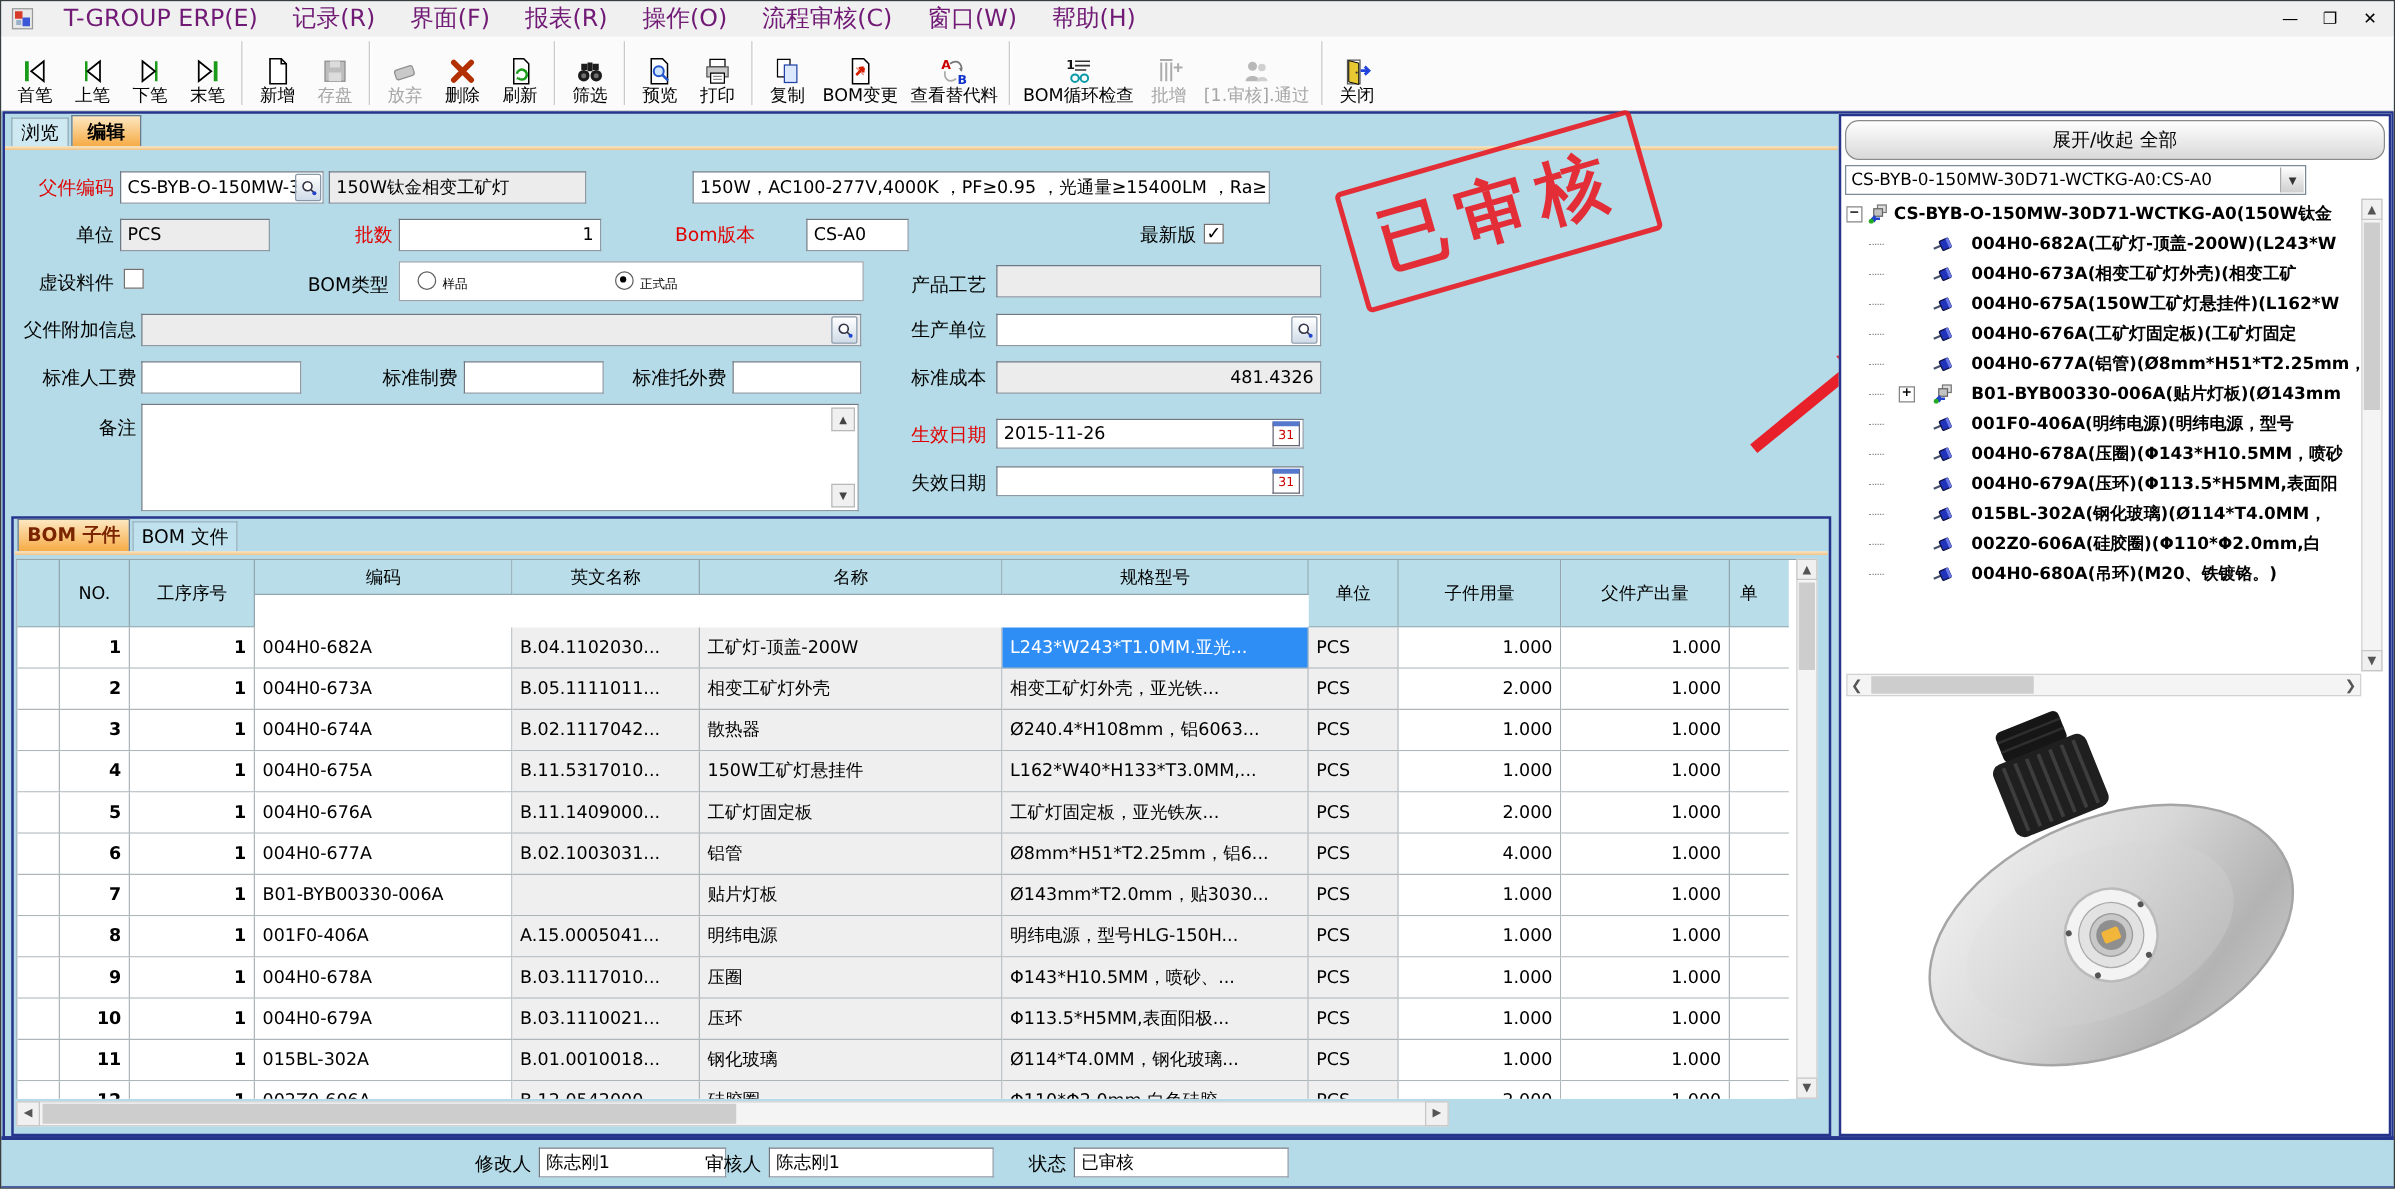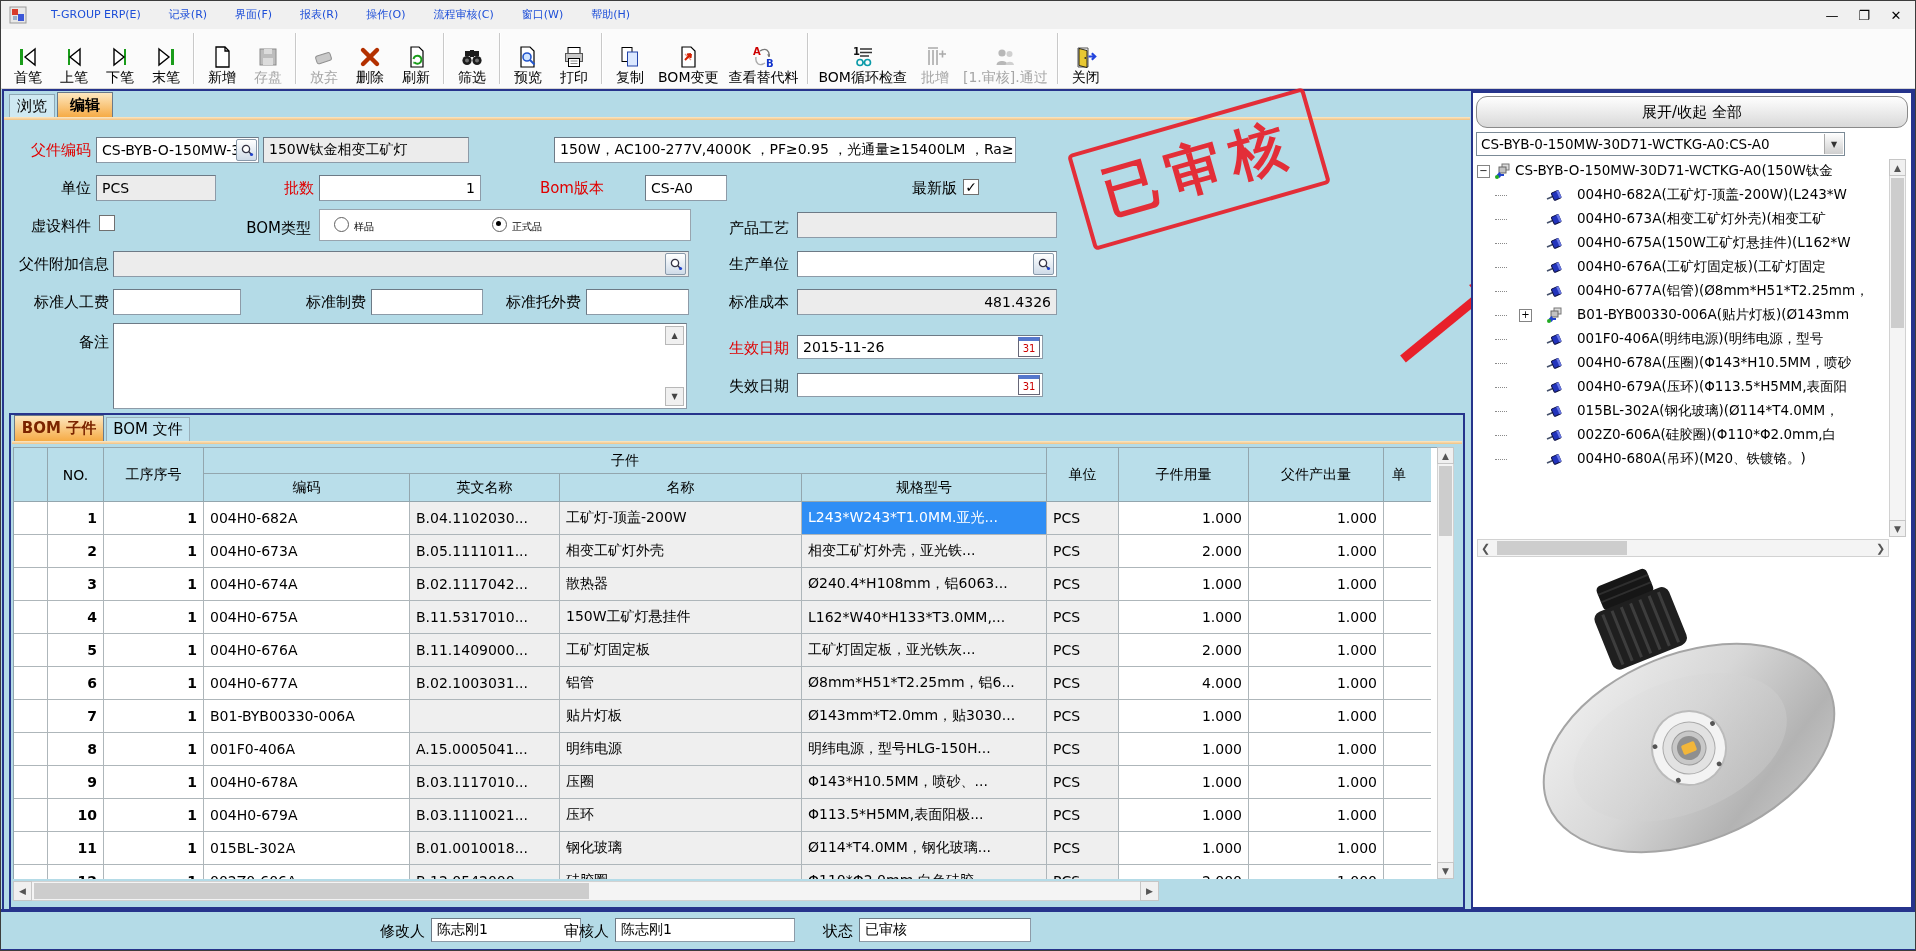--- a/index.html
+++ b/index.html
@@ -1,21 +1,21 @@
 <!DOCTYPE html>
 <html><head>
 <meta charset="utf-8">
 <style>
   html,body{margin:0;padding:0;background:#888;}
   .screen{position:relative;width:1916px;height:951px;background:#b4dbe7;
     font-family:"DejaVu Sans","Liberation Sans",sans-serif;overflow:hidden;border:1px solid #3c3c3c;box-sizing:border-box;}
   
   .titlebar{position:absolute;left:0;top:0;width:100%;height:28px;background:#f0f0f0;border-bottom:1px solid #d8d8d8;display:flex;align-items:center;}
   .appicon{width:18px;height:18px;margin:0 10px 0 8px;}
-  .menu-item{font-size:11px;color:#1d4ed8;padding:0 14px;height:28px;line-height:28px;white-space:nowrap;}
+  .menu-item{font-size:19px;color:#701a75;padding:0 14px;height:28px;line-height:28px;white-space:nowrap;}
   .win-controls{position:absolute;right:4px;top:0;height:28px;display:flex;align-items:center;gap:2px;}
   .wc{width:30px;height:24px;display:flex;align-items:center;justify-content:center;font-size:13px;color:#000;}
   
   .toolbar{position:absolute;left:0;top:28px;width:100%;height:60px;background:#fbfbfb;border-bottom:1px solid #d5d5d5;display:flex;align-items:stretch;padding-left:4px;box-sizing:border-box;}
   .tbtn{display:flex;flex-direction:column;align-items:center;justify-content:flex-end;padding:3px 5px 2px 5px;min-width:36px;cursor:default;}
   .tbtn .tlab{font-size:14px;color:#000;line-height:17px;white-space:nowrap;}
   .tbtn.dis .tlab{color:#a6a6a6;}
   .tico{width:26px;height:24px;margin-bottom:0px;}
   .tsep{width:0;border-left:1px solid #c9c9c9;border-right:1px solid #fff;margin:4px 4px;}
   
@@ -358,21 +358,20 @@
     </div>
   <div class="tabstrip" style="left:11px;top:440px;width:1450px;height:3px;"></div>
 
   <div style="position:absolute;left:12px;top:446px;width:1424px;height:432px;overflow:hidden;background:#fff;border-left:1px solid #93a6ae;border-top:1px solid #93a6ae;box-sizing:border-box;">
 
     <div style="display:flex;">
       <div class="th c-sel" style="height:54px;"></div>
       <div class="th c-no" style="height:54px;">NO.</div>
       <div class="th c-seq" style="height:54px;">工序序号</div>
       <div style="width:843px;">
-        <div class="th red" style="width:843px;height:26px;">子件</div>
         <div style="display:flex;">
           <div class="th red c-code" style="height:28px;">编码</div>
           <div class="th c-en" style="height:28px;">英文名称</div>
           <div class="th c-name" style="height:28px;">名称</div>
           <div class="th c-spec" style="height:28px;">规格型号</div>
         </div>
       </div>
       <div class="th c-unit" style="height:54px;">单位</div>
       <div class="th c-qty" style="height:54px;">子件用量</div>
       <div class="th c-pqty" style="height:54px;">父件产出量</div>
@@ -552,21 +551,21 @@
 
   <div style="position:absolute;left:1470px;top:90px;width:442px;height:818px;background:#fff;border:2px solid #26348c;box-sizing:border-box;"></div>
   <div class="expand-btn" style="left:1475px;top:95px;width:432px;height:32px;border-radius:11px;">
       <span>展开/收起 全部</span>
     </div>
   <div class="ddown" style="left:1475px;top:131px;width:369px;height:24px;text-align:right;">
     <span>CS-BYB-0-150MW-30D71-WCTKG-A0:CS-A0</span>
     <span class="ddbtn">▼</span>
   </div>
 
-  <div style="position:absolute;left:1476px;top:158px;width:412px;height:378px;overflow:hidden;background:#fff;">
+  <div style="position:absolute;left:1476px;top:158px;width:412px;height:378px;overflow:hidden;background:#fff;font-weight:bold;">
 
   <div class="tree-item root">
 
       <span class="tbox box-minus"></span>
       <span class="ticon icon-assembly">
         <svg class="ic-a" width="17" height="16" viewBox="0 0 17 16">
             <rect x="8" y="1" width="7" height="6" fill="#dcdcdc" stroke="#777"></rect>
             <rect x="5" y="4" width="7" height="6" fill="#c2c2c2" stroke="#666"></rect>
             <path d="M10 12 H4 M6.2 9.8 L4 12 L6.2 14.2" fill="none" stroke="#2244cc" stroke-width="2"></path>
             <circle cx="3" cy="14" r="2" fill="#22aa22"></circle>

